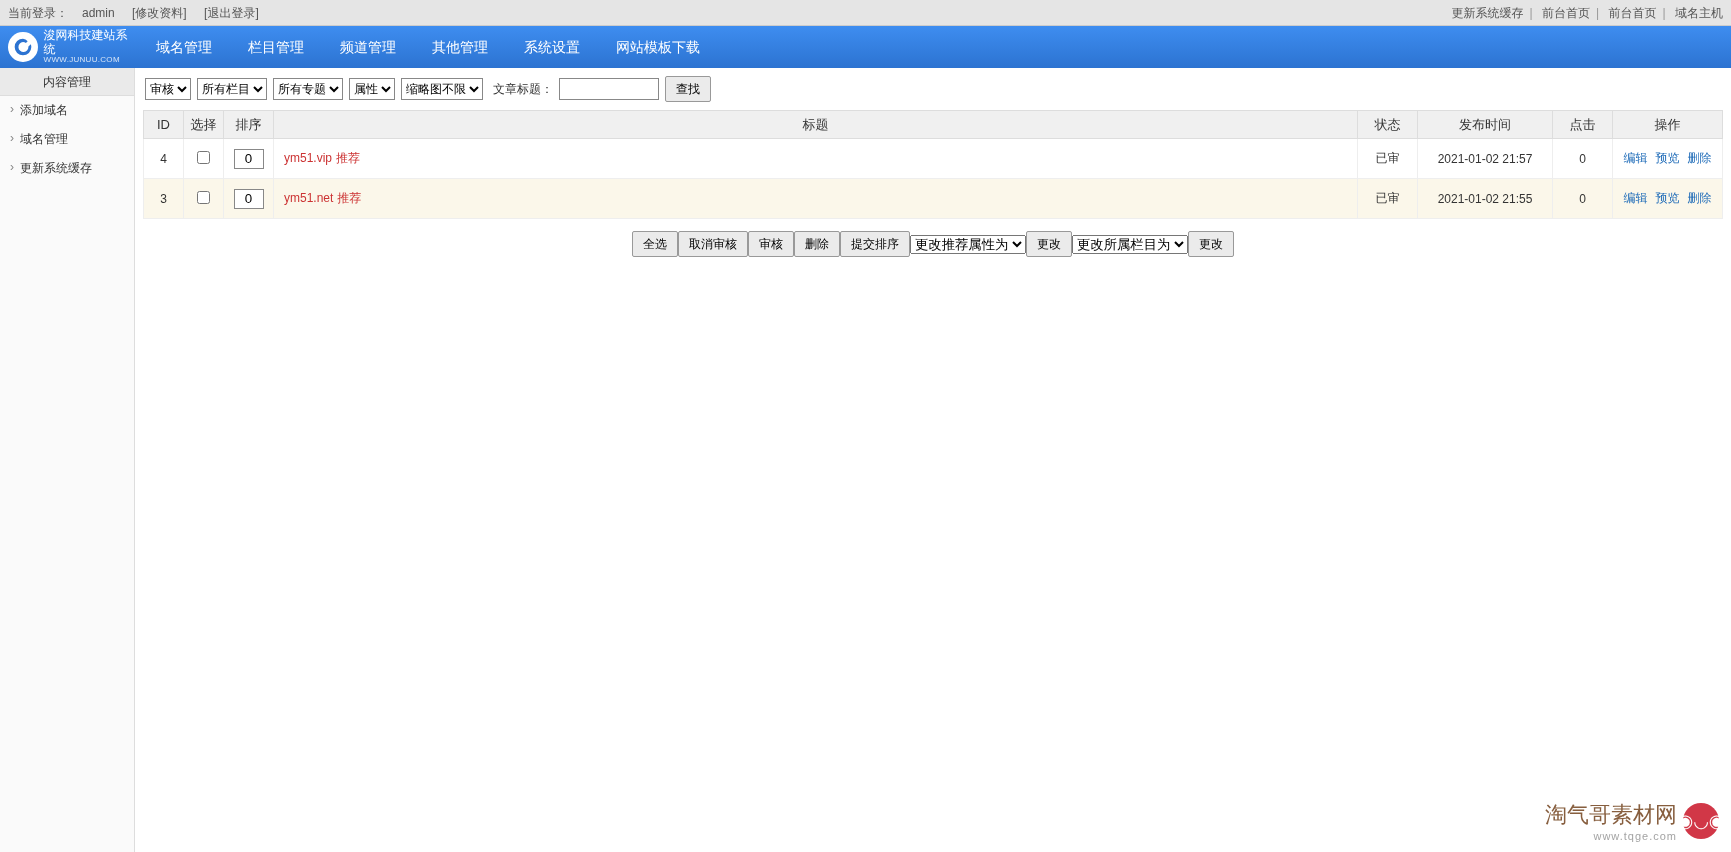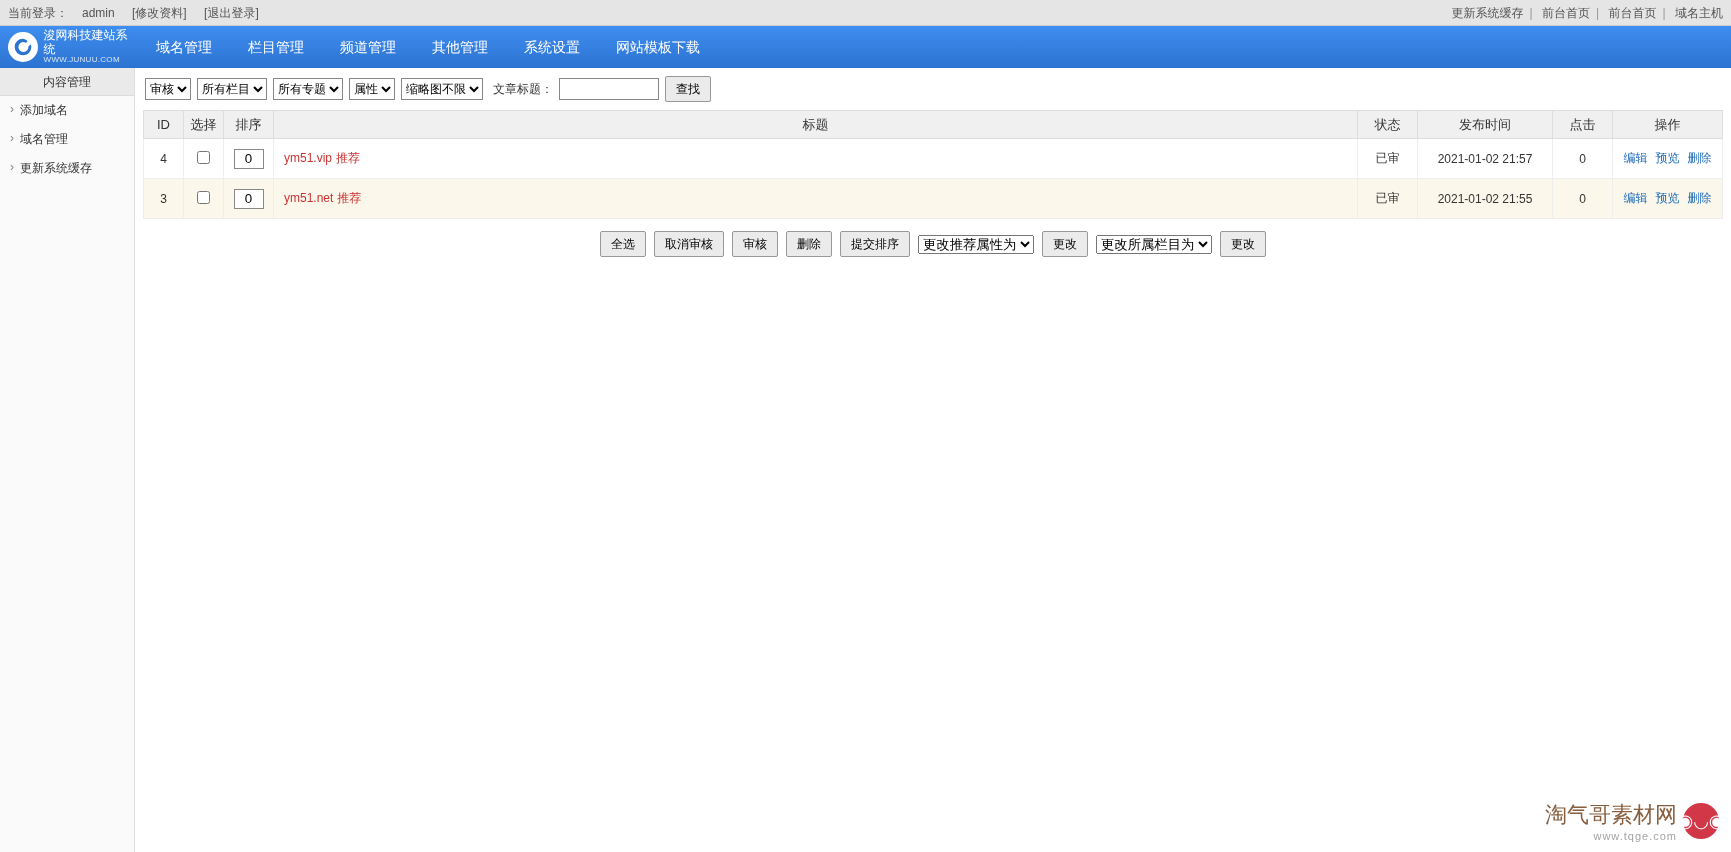--- a/index.html
+++ b/index.html
@@ -43,21 +43,21 @@
 table.data { width:calc(100% - 16px); margin:0 8px; border-collapse:collapse; border:1px solid #ddd; }
 table.data thead th { background:#f0f0f0; border:1px solid #ddd; height:28px; font-weight:normal; color:#333; font-size:13px; }
 table.data tbody td { border:1px solid #eee; height:40px; text-align:center; font-size:12px; }
 table.data tbody tr:nth-child(even) { background:#fbf7ea; }
 .col-title { text-align:left !important; padding-left:10px; }
 .reco { color:#c33; margin-left:4px;margin-top:28px; }
 .domlink { color:#c33; }
 .sort-input { width:30px; text-align:center; border:1px solid #888; height:20px; }
 .op-links a { color:#1e6bb8; margin:0 4px; }
 
-.actions { padding:12px 10px; display:flex; align-items:center; gap:8px; justify-content:center; flex-wrap:wrap; }
+.actions { padding:12px 10px; display:flex; align-items:center; justify-content:center; flex-wrap:wrap; }
 
 
 .watermark { position:fixed; right:12px; bottom:10px; display:flex; align-items:center; gap:6px; opacity:.9; }
 .watermark .wm-txt { text-align:right; }
 .watermark .wm-txt .t1 { font-family:"KaiTi","STKaiti",serif; font-size:22px; color:#7a4d2a; }
 .watermark .wm-txt .t2 { font-size:11px; color:#999; letter-spacing:1px; }
 .watermark .wm-face { width:36px; height:36px; border-radius:50%; background:#c23; display:flex; align-items:center; justify-content:center; }
 .watermark .wm-face span { color:#fff; font-size:18px; }
 </style>
 </head>

